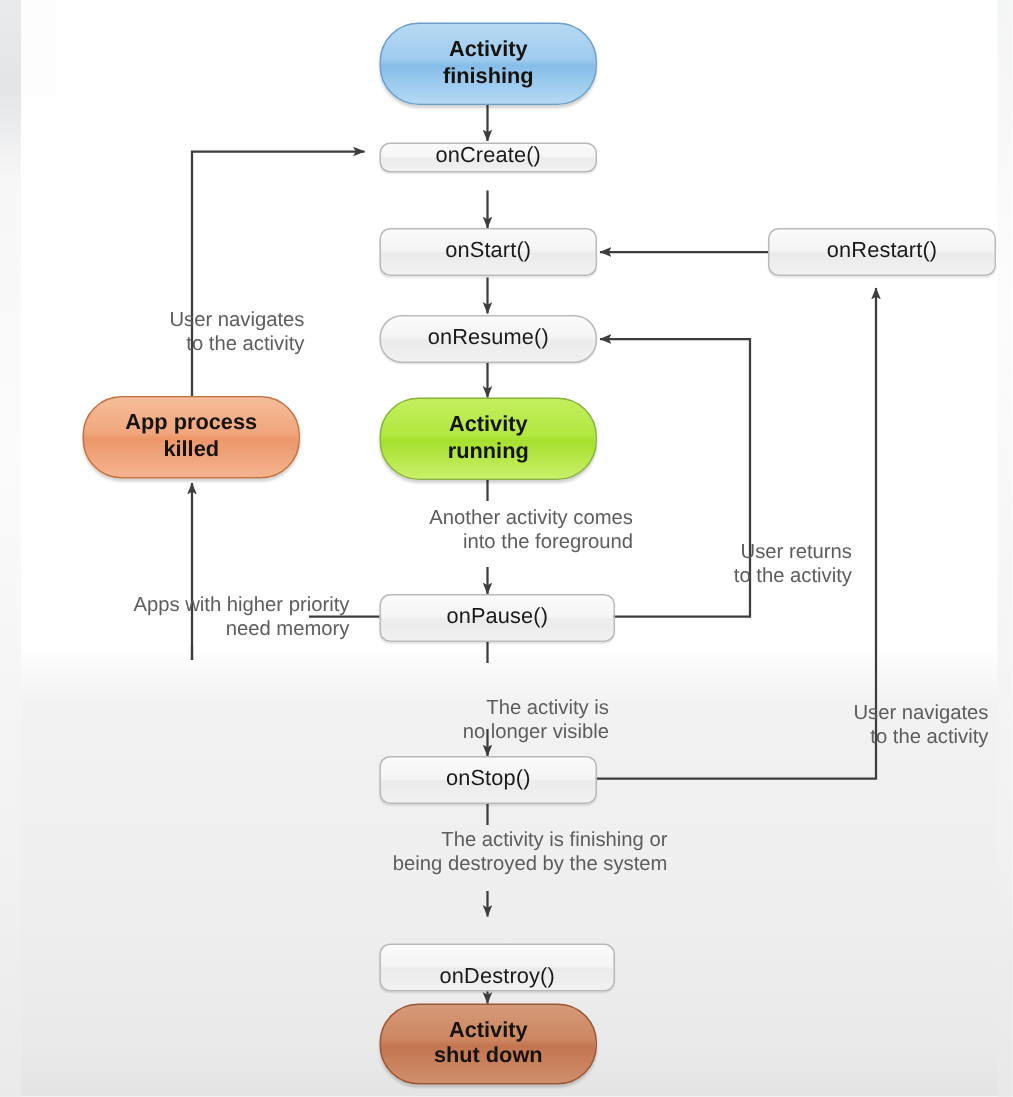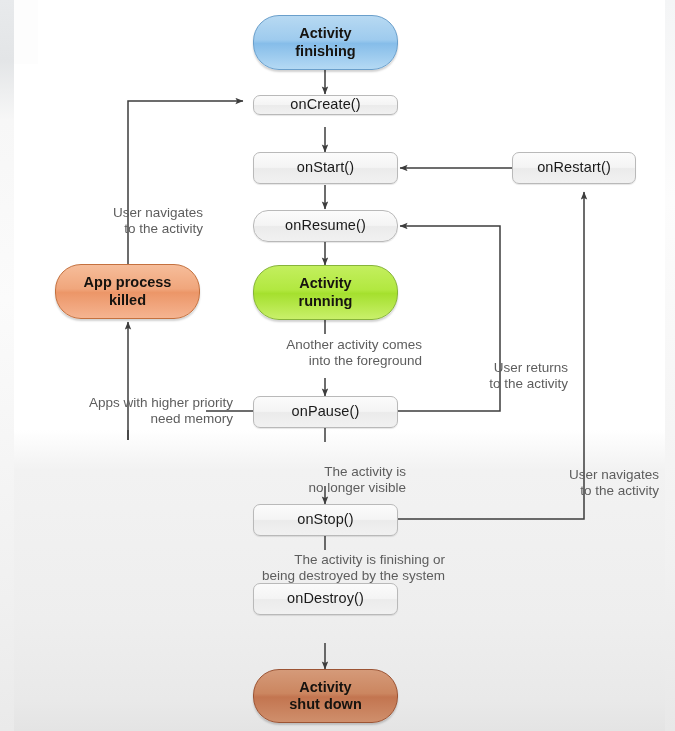--- a/index.html
+++ b/index.html
@@ -161,33 +161,33 @@
     </div>
   </div>
 
   <div class="node pill pill-salmon" style="left:55px; top:264px; width:145px; height:55px;">
     <div>
       <span>App process</span><br>
       <span>killed</span>
     </div>
   </div>
 
-  <div class="node method" style="left:512px; top:152px; width:124px; height:32px;">
+  <div class="node method" style="left:512px; top:152px; width:152px; height:32px;">
     <span>onRestart()</span>
   </div>
 
-  <div class="node method" style="left:253px; top:396px; width:145px; height:32px;">
+  <div class="node method" style="left:253px; top:396px; width:157px; height:32px;">
     <span>onPause()</span>
   </div>
 
   <div class="node method" style="left:253px; top:504px; width:145px; height:32px;">
     <span>onStop()</span>
   </div>
 
-  <div class="node method" style="left:253px; top:583px; width:145px; height:32px;">
+  <div class="node method" style="left:253px; top:629px; width:157px; height:32px;align-items:flex-end;">
     <span>onDestroy()</span>
   </div>
 
   <div class="node pill pill-brown" style="left:253px; top:669px; width:145px; height:54px;">
     <div>
       <span>Activity</span><br>
       <span>shut down</span>
     </div>
   </div>
 

